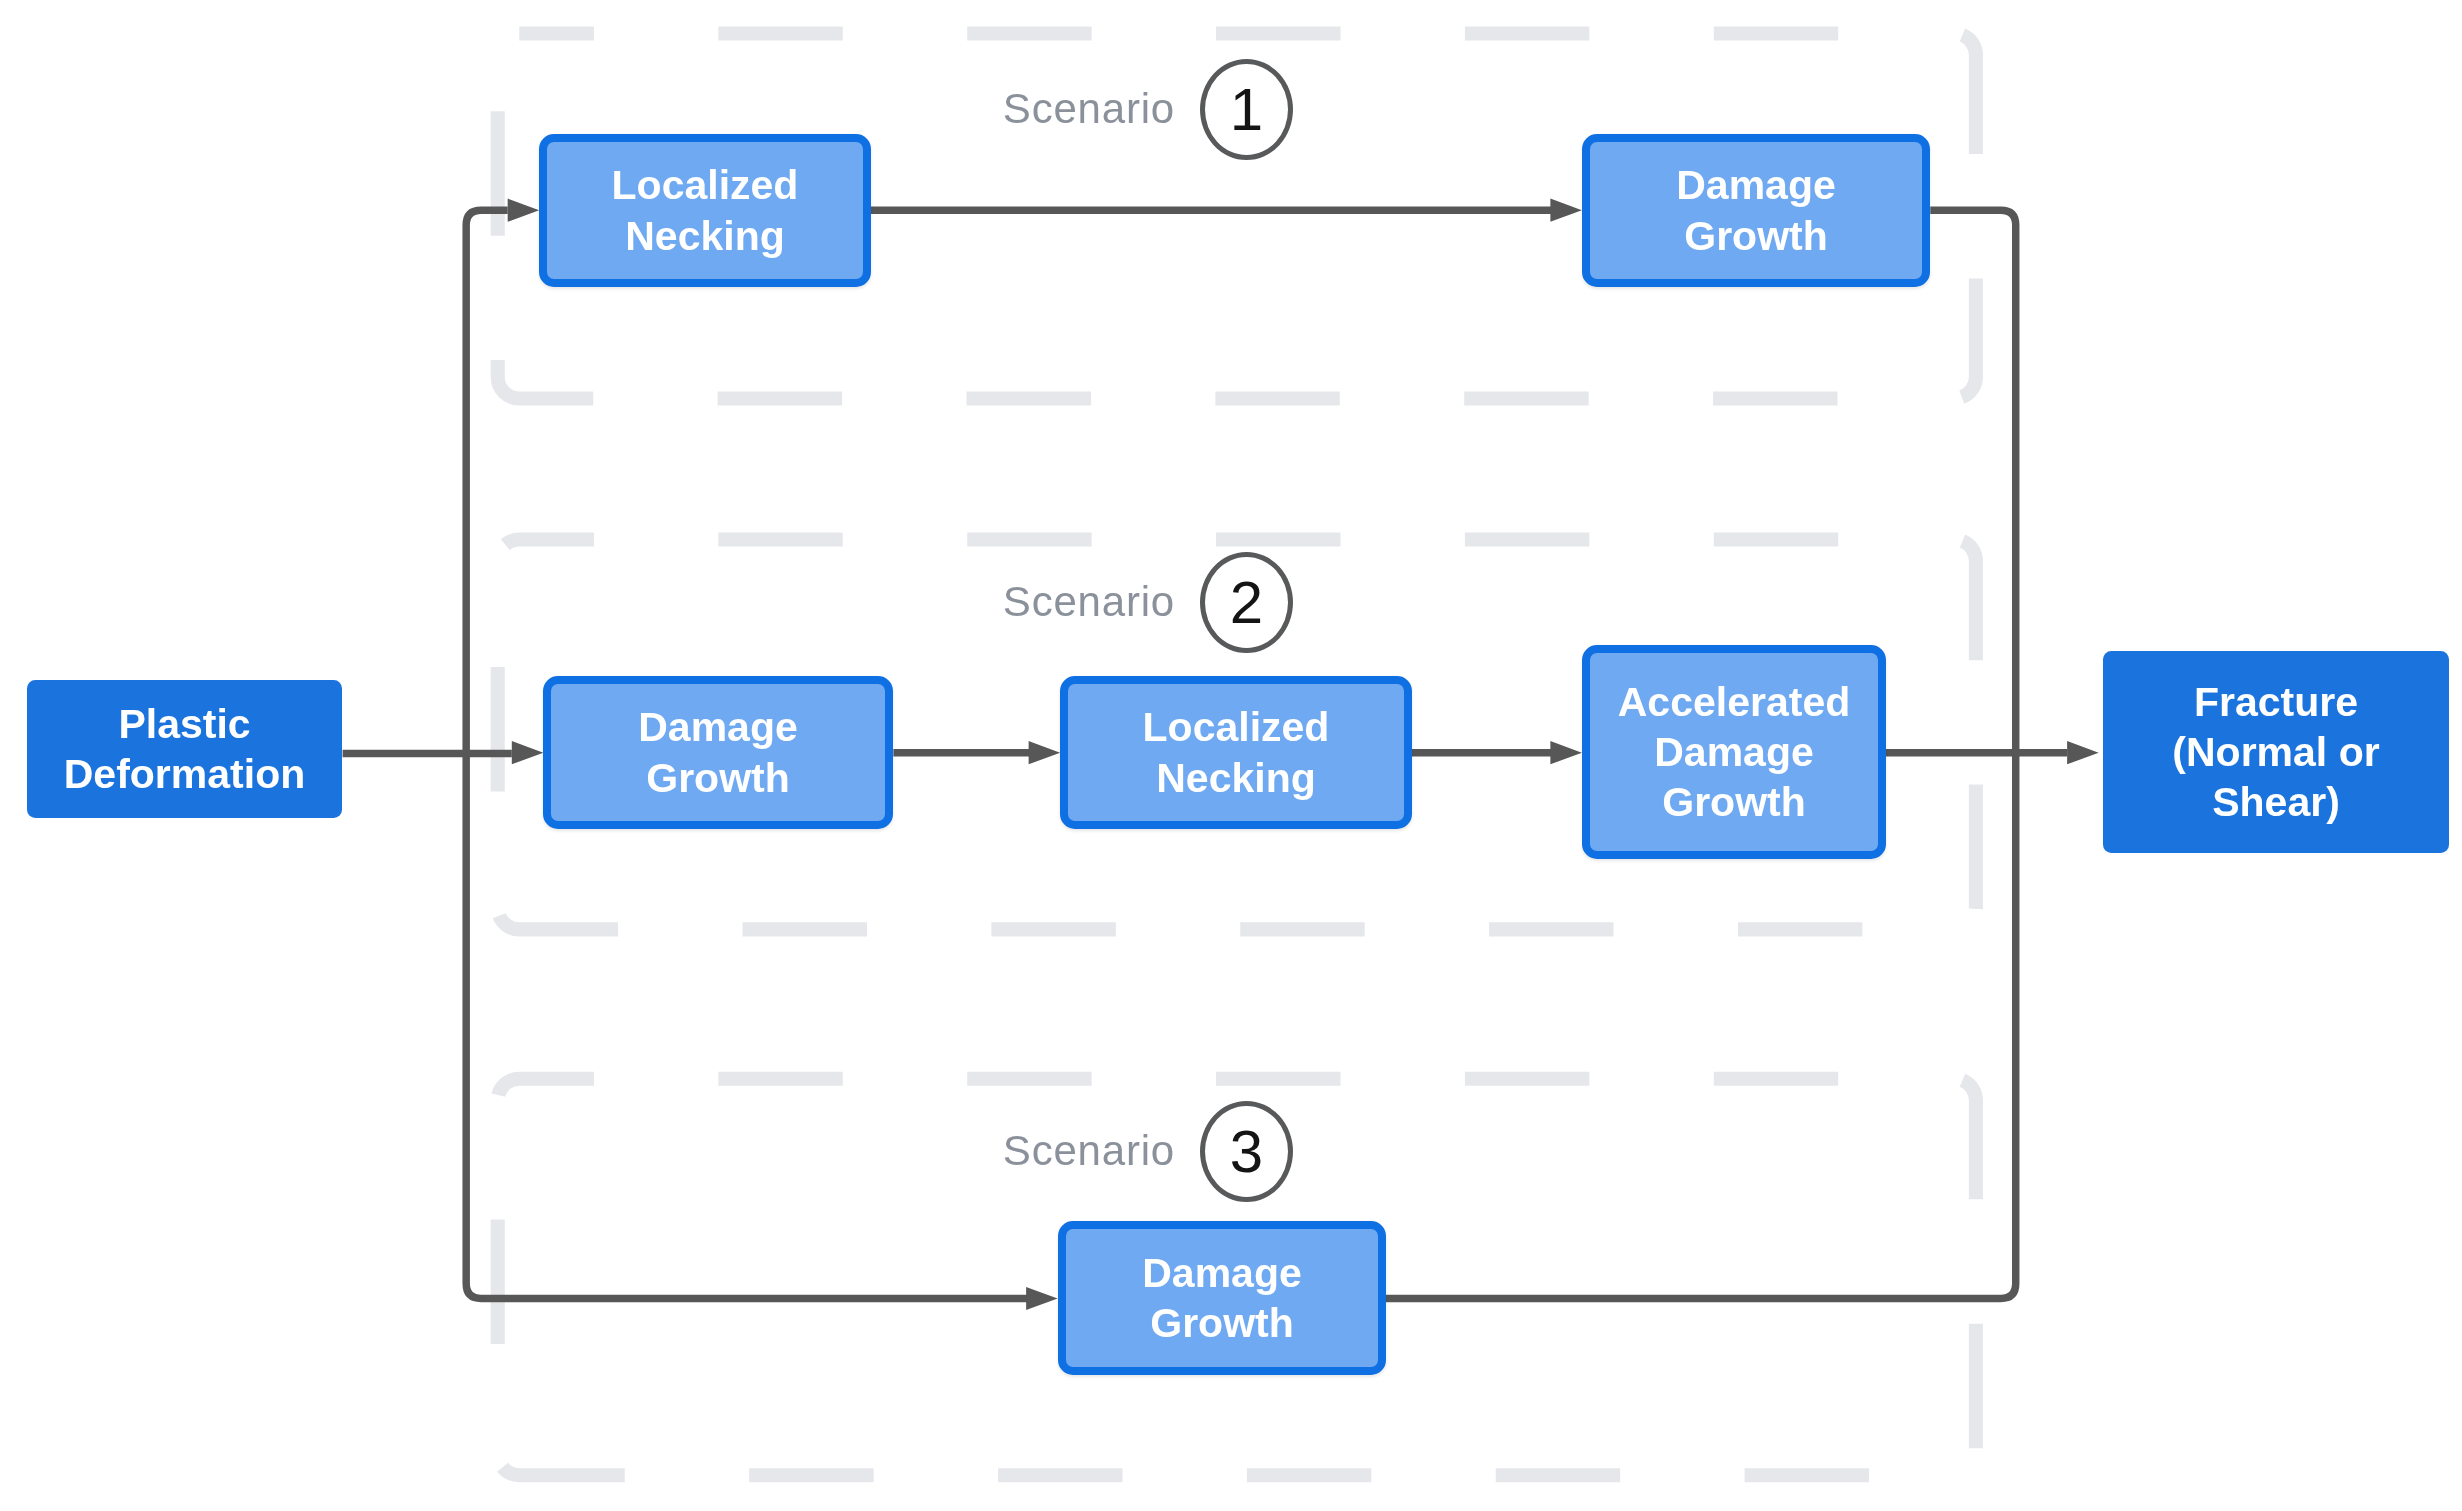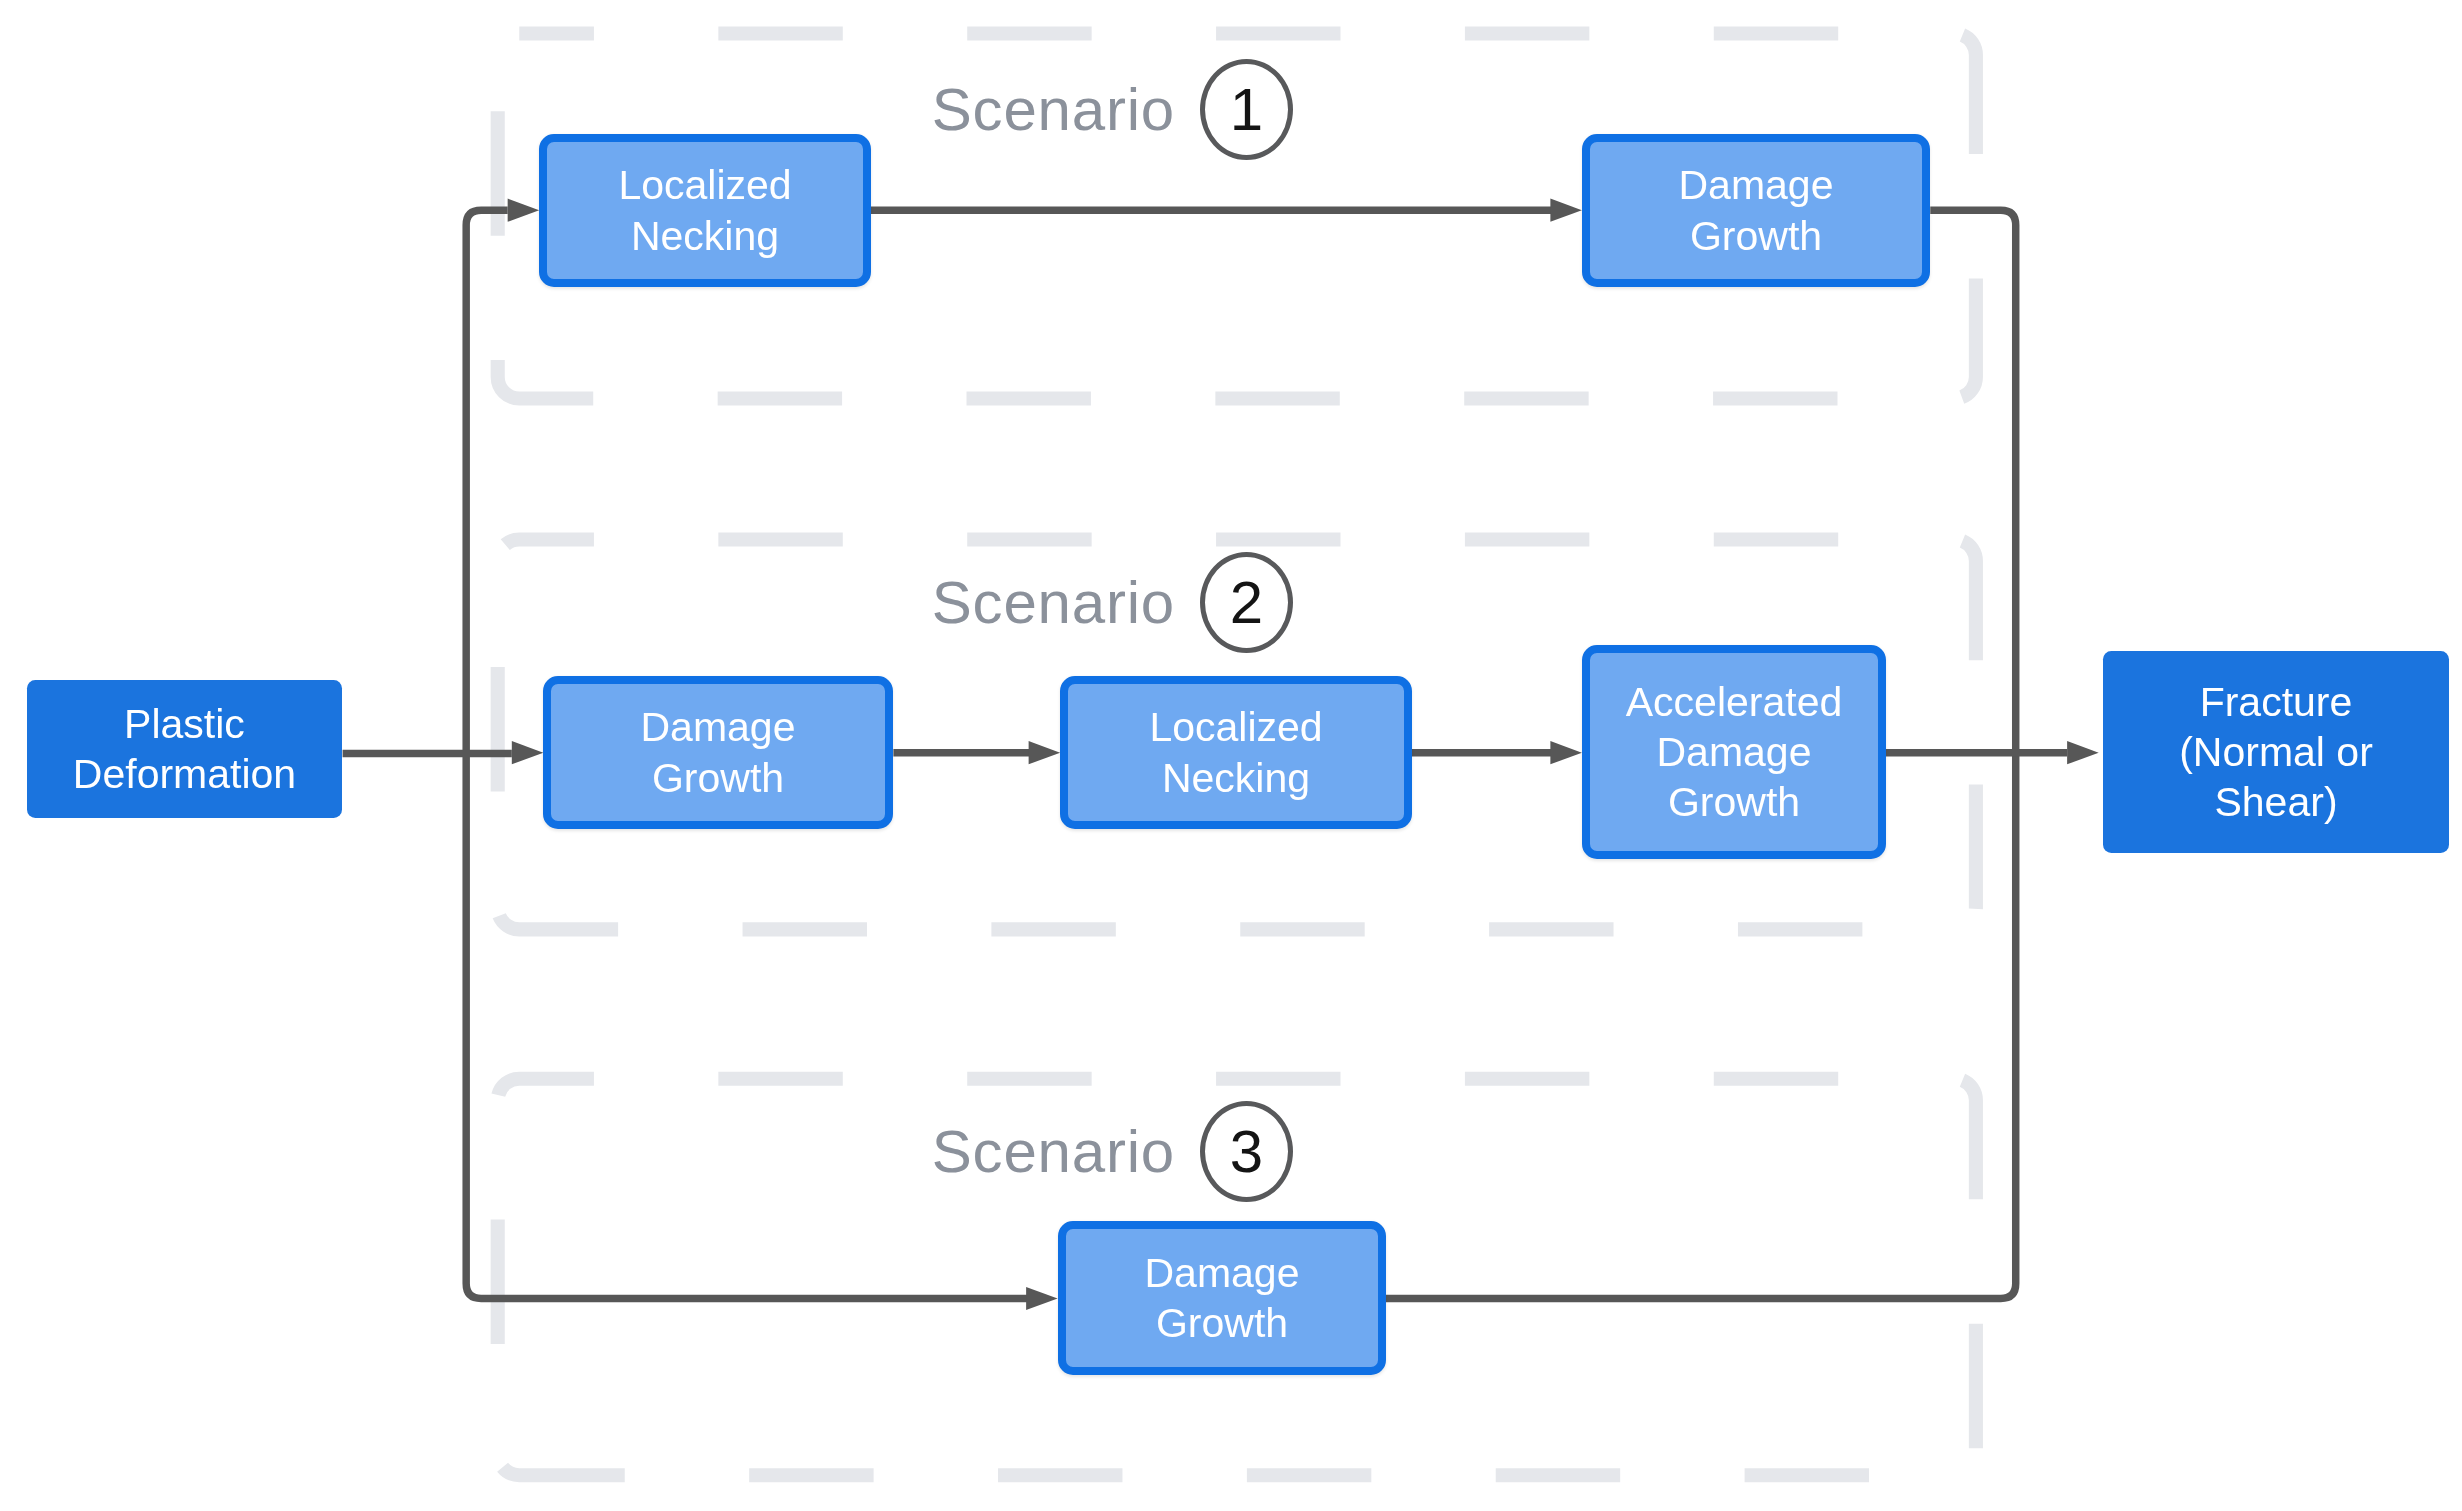--- a/index.html
+++ b/index.html
@@ -13,21 +13,21 @@
   }
   #wires{position:absolute;left:0;top:0;z-index:1;}
   .node{
     position:absolute;
     z-index:3;
     display:flex;
     align-items:center;
     justify-content:center;
     text-align:center;
     color:#ffffff;
-    font-weight:normal;
+    font-weight:bold;
     font-size:41px;
     line-height:1.22;
     box-sizing:border-box;
     border-radius:10px;
   }
   .node-primary{
     background:#1B74DE;
     border-radius:8.3px;
   }
   .node-secondary{
@@ -39,21 +39,21 @@
   .scenario-label{
     position:absolute;
     z-index:2;
     height:108px;
     display:flex;
     align-items:center;
     justify-content:flex-end;
     gap:25px;
   }
   .scenario-word{
-    font-size:60px;
+    font-size:42px;
     color:#8B919B;
     letter-spacing:0.8px;
   }
   .scenario-circle{
     width:93px;
     height:101px;
     box-sizing:border-box;
     border:5.8px solid #58595B;
     border-radius:50%;
     background:#ffffff;

